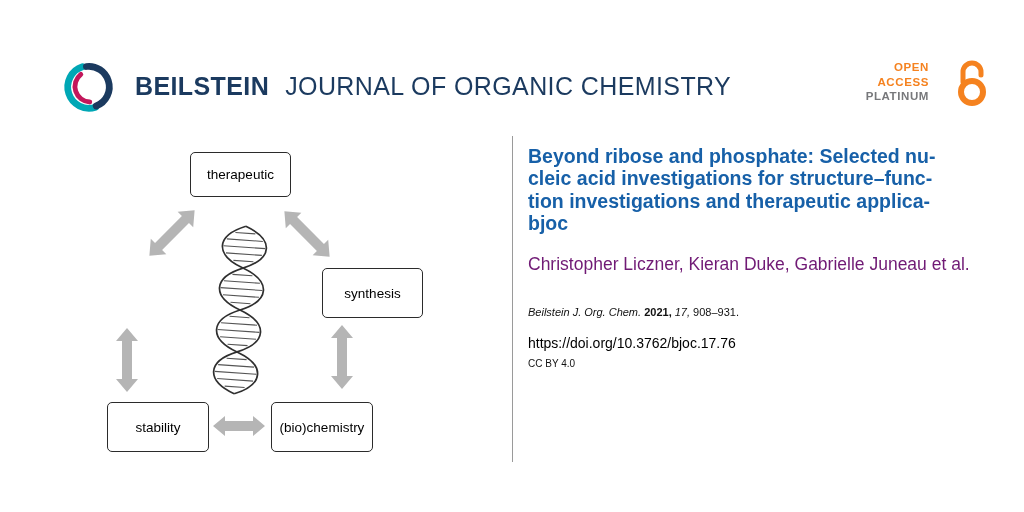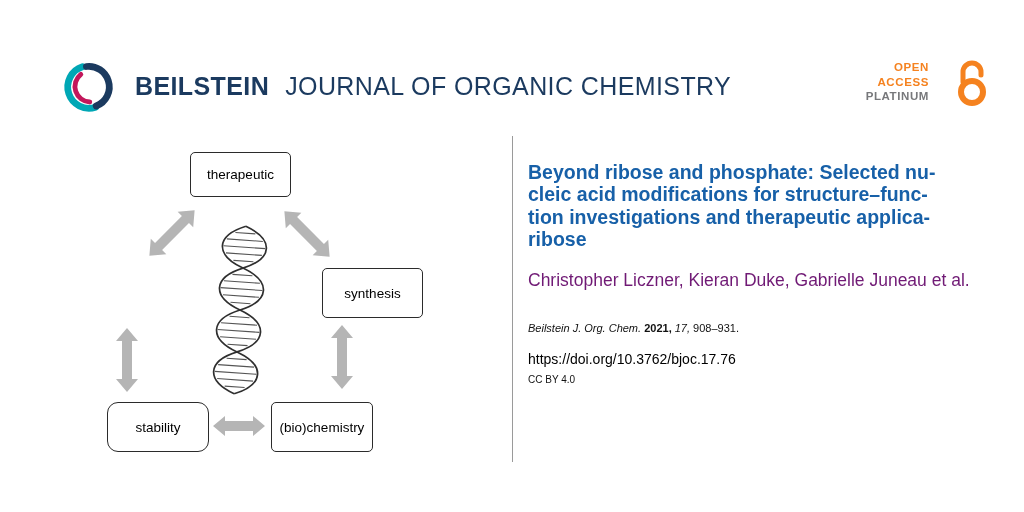--- a/index.html
+++ b/index.html
@@ -24,28 +24,28 @@
 
   
   .node{
     position:absolute;display:flex;align-items:center;justify-content:center;
     background:#fff;border:1px solid #2b2b2b;border-radius:5px;
     font-size:13.5px;color:#000;text-align:center;
   }
   #node-therapeutic{left:190px;top:152px;width:99px;height:43px;}
   #node-structure  {left:57px; top:270px;width:99px;height:48px;}
   #node-synthesis  {left:322px;top:268px;width:99px;height:48px;text-align:right;}
-  #node-stability  {left:107px;top:402px;width:100px;height:48px;border-radius:11px;}
+  #node-stability  {left:107px;top:402px;width:100px;height:48px;}
   #node-biochem    {left:271px;top:402px;width:100px;height:48px;}
 
   
   #divider{left:512px;top:136px;width:1px;height:326px;background:#9a9a9a;}
 
   
-  #article{left:528px;top:145px;width:456px;margin-top:16px;}
+  #article{left:528px;top:145px;width:456px;}
   #article h1{
     margin:0 0 18px 0;font-size:19.5px;line-height:22.3px;font-weight:700;color:#1760a8;
   }
   #article h1 span{display:block;}
   #authors{margin:0 0 30px 0;font-size:17.5px;line-height:24px;color:#701a75;}
   #citation{margin:0 0 17px 0;font-size:11px;color:#111;}
   #citation .it{font-style:italic;}
   #citation .bd{font-weight:700;}
   #doi{margin:0 0 7px 0;font-size:14px;}
   #doi a{color:#000000;text-decoration:none;}
@@ -120,23 +120,23 @@
   </div>
   <div class="node" id="node-biochem">
     <span>(bio)chemistry</span>
   </div>
 
   <div id="divider" class="abs"></div>
 
   <div id="article" class="abs">
     <h1>
       <span>Beyond ribose and phosphate: Selected nu-</span>
-      <span>cleic acid modifications for structure–func-</span>
+      <span>cleic acid investigations for structure–func-</span>
       <span>tion investigations and therapeutic applica-</span>
-      <span>ribose</span>
+      <span>bjoc</span>
     </h1>
 
     <p id="authors">Christopher Liczner, Kieran Duke, Gabrielle Juneau et al.</p>
 
     <p id="citation">
       <span class="it">Beilstein J. Org. Chem.</span>
       <span class="bd">2021,</span>
       <span class="it">17,</span>
       <span>908–931.</span>
     </p>

